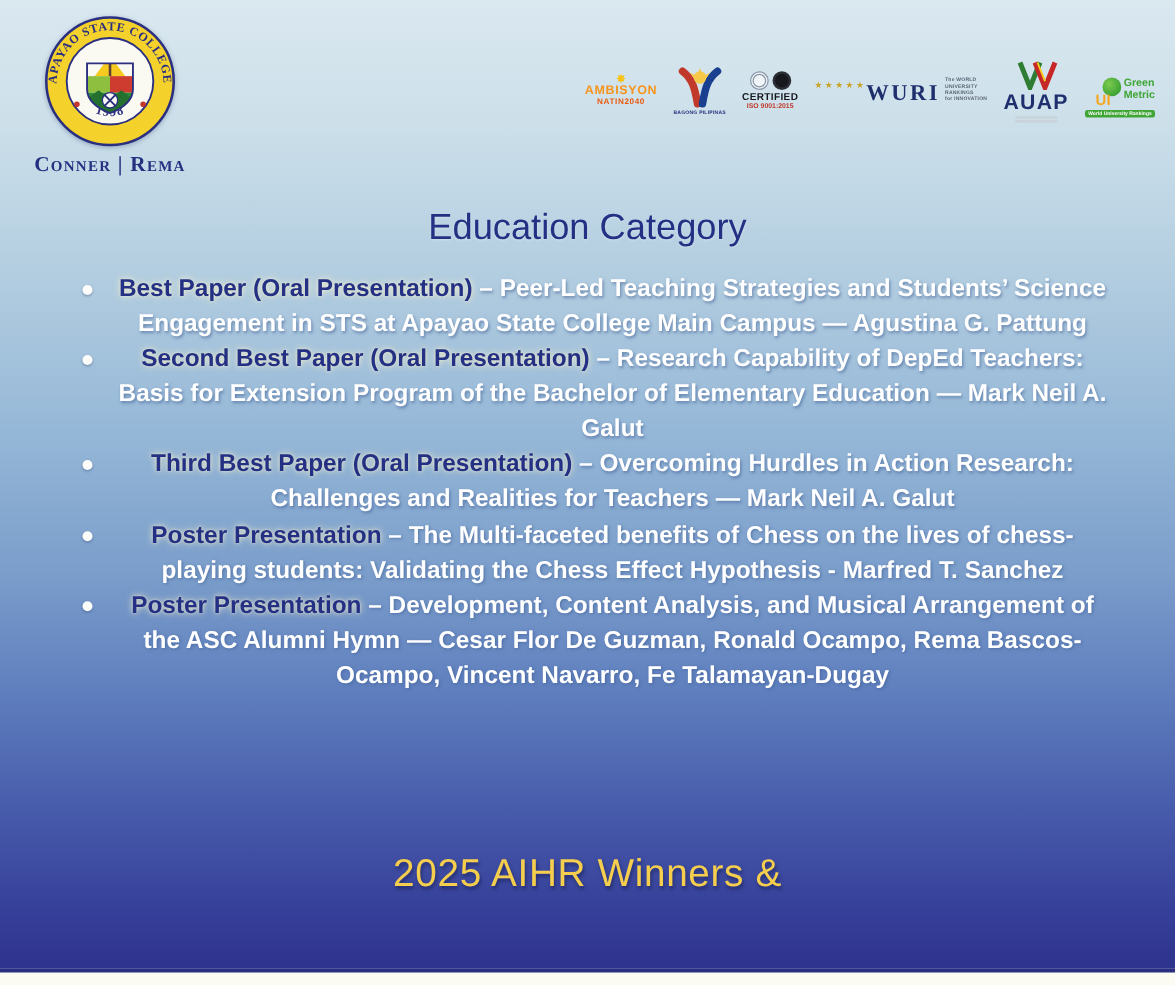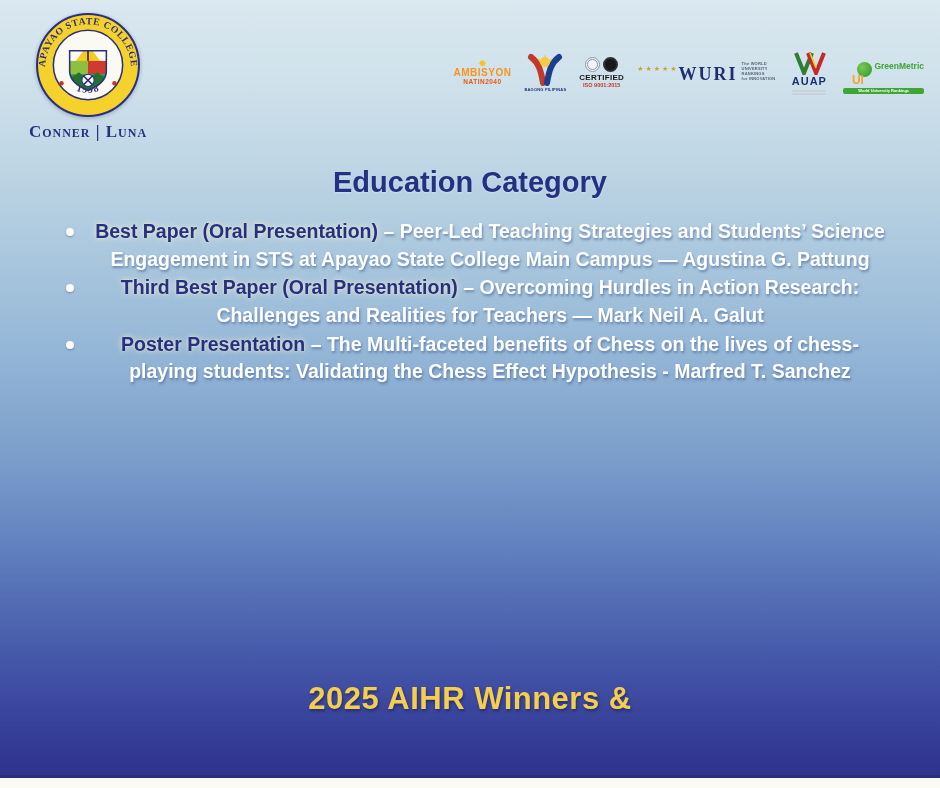--- a/index.html
+++ b/index.html
@@ -34,62 +34,62 @@
   .iso-c1{width:15px;height:15px;border-radius:50%;border:3px double #8a97a8;background:#f2f5f8;}
   .iso-c2{width:15px;height:15px;border-radius:50%;background:#16181d;border:2px solid #2c2f36;}
   .iso-line1{font-size:8px;font-weight:bold;color:#15181d;margin-top:2px;letter-spacing:.3px;}
   .iso-line2{font-size:5.5px;font-weight:bold;color:#c0392b;}
   .wuri{flex-direction:row;align-items:flex-end;gap:4px;}
   .wuri-main{display:flex;flex-direction:row;align-items:flex-start;}
   .wuri-stars{color:#c9a227;font-size:7px;letter-spacing:2px;}
   .wuri-name{font-family:"Liberation Serif",serif;color:#1f2f6e;font-size:18px;letter-spacing:2px;font-weight:bold;}
   .wuri-tag{display:flex;flex-direction:column;gap:1px;padding-bottom:3px;}
   .wuri-tag span{font-size:4px;color:#5a6475;font-weight:bold;letter-spacing:.2px;}
-  .auap-name{color:#1f2f6e;font-weight:bold;font-size:11px;letter-spacing:1px;margin-top:1px;}
+  .auap-name{color:#1f2f6e;font-weight:bold;font-size:17px;letter-spacing:1px;margin-top:1px;}
   .auap-bars{display:flex;flex-direction:column;gap:1px;margin-top:2px;}
   .auap-bars i{display:block;width:34px;height:2px;background:#c9d2da;border-radius:1px;}
   .gm{flex-direction:row;align-items:flex-start;gap:2px;position:relative;padding-top:2px;}
   .gm-left{position:relative;display:flex;flex-direction:column;align-items:center;}
   .gm-globe{width:15px;height:15px;border-radius:50%;background:radial-gradient(circle at 35% 35%, #7cc94e, #3fa535 70%);margin-bottom:-3px;margin-left:14px;}
   .gm-ui{color:#f5a623;font-weight:bold;font-size:12px;line-height:1;}
-  .gm-words{display:flex;flex-direction:row;margin-top:0;}
+  .gm-words{display:flex;flex-direction:column;margin-top:0;}
   .gm-words span{color:#3fa535;font-size:8.5px;font-weight:bold;line-height:1.05;}
   .gm-bar{position:absolute;left:0;right:0;bottom:-8px;background:#3fa535;border-radius:2px;
     color:#fff;font-size:4px;font-weight:bold;text-align:center;padding:1px 2px;white-space:nowrap;}
   
   .title{
     position:absolute;top:66px;left:0;width:100%;text-align:center;
     font-family:"DejaVu Serif",serif;font-weight:bold;font-size:63px;letter-spacing:1px;
     color:#f8d75c;
     text-shadow:2px 3px 5px rgba(105,125,160,.85), 0 0 14px rgba(255,255,255,.35);
   }
   .subtitle{
     position:absolute;top:166px;left:0;width:100%;text-align:center;
-    font-weight:bold;font-size:29px;color:#243084;
+    font-weight:normal;font-size:29px;color:#243084;
     text-shadow:0 1px 2px rgba(255,255,255,.35);
   }
   
   .awards{
     position:absolute;top:218px;left:90px;width:800px;
     list-style:none;margin:0;padding:0;
   }
   .award{
     position:relative;text-align:center;font-size:19.5px;font-weight:bold;
     line-height:1.42;margin-bottom:1px;
   }
   .bullet-dot{
     position:absolute;left:-24px;top:10px;width:8px;height:8px;border-radius:50%;
     background:#fdfdfb;box-shadow:0 1px 2px rgba(40,60,110,.4);
   }
   .cat{color:#243084;text-shadow:0 0 6px rgba(252,244,205,.9),0 0 2px rgba(252,244,205,.6);text-align:center;}
   .desc{color:#ffffff;text-shadow:1px 1.5px 2.5px rgba(60,90,145,.6);}
   
   .footer1{
     position:absolute;top:681px;left:0;width:100%;text-align:center;
-    font-weight:bold;font-size:31px;color:#f5ce4e;letter-spacing:.5px;
+    font-weight:normal;font-size:31px;color:#f5ce4e;letter-spacing:.5px;
     text-shadow:1px 2px 3px rgba(25,30,85,.65);
   }
   .footer2{
     position:absolute;top:714px;left:0;width:100%;text-align:center;
     font-weight:bold;font-size:23px;color:#f5ce4e;letter-spacing:.3px;
     text-shadow:1px 2px 3px rgba(25,30,85,.65);
   }
 </style>
 </head>
 <body>
@@ -121,21 +121,21 @@
         <rect x="51" y="35" width="2" height="13" fill="#5d4037"></rect>
         <rect x="34" y="48" width="18" height="13" fill="#8fbf3f"></rect>
         <rect x="52" y="48" width="18" height="13" fill="#ce3b2f"></rect>
         <rect x="34" y="61" width="36" height="18" fill="#2f8c3c"></rect>
         <path d="M34,66 L43,59 L52,66 L61,59 L70,66 L70,79 L34,79 Z" fill="#24702e"></path>
         <circle cx="52" cy="67" r="6" fill="#fbfaf2" stroke="#2b2f80" stroke-width="1"></circle>
         <path d="M47.5,62.5 L56.5,71.5 M56.5,62.5 L47.5,71.5" stroke="#2b2f80" stroke-width="1.5"></path>
       </g>
       <path d="M34,38 L70,38 L70,58 Q70,70 52,77 Q34,70 34,58 Z" fill="none" stroke="#2b2f80" stroke-width="1.5"></path>
     </svg>
-    <div class="campuses">Conner | Luna</div>
+    <div class="campuses">Conner | Rema</div>
   </div>
 
   <div class="logo-row">
     <div class="logo">
       <span class="amb-sun">✸</span>
       <span class="amb-line1">AMBISYON</span>
       <span class="amb-line2">NATIN2040</span>
     </div>
     <div class="logo">
       <svg width="40" height="34" viewBox="0 0 40 34">
@@ -196,26 +196,36 @@
   <div class="subtitle">Education Category</div>
 
   <ul class="awards">
     <li class="award">
       <span class="bullet-dot"></span>
       <span class="cat">Best Paper (Oral Presentation)</span>
       <span class="desc">– Peer-Led Teaching Strategies and Students’ Science Engagement in STS at Apayao State College Main Campus — Agustina G. Pattung</span>
     </li>
     <li class="award">
       <span class="bullet-dot"></span>
+      <span class="cat">Second Best Paper (Oral Presentation)</span>
+      <span class="desc">– Research Capability of DepEd Teachers: Basis for Extension Program of the Bachelor of Elementary Education — Mark Neil A. Galut</span>
+    </li>
+    <li class="award">
+      <span class="bullet-dot"></span>
       <span class="cat">Third Best Paper (Oral Presentation)</span>
       <span class="desc">– Overcoming Hurdles in Action Research: Challenges and Realities for Teachers — Mark Neil A. Galut</span>
     </li>
     <li class="award">
       <span class="bullet-dot"></span>
       <span class="cat">Poster Presentation</span>
       <span class="desc">– The Multi-faceted benefits of Chess on the lives of chess-playing students: Validating the Chess Effect Hypothesis - Marfred T. Sanchez</span>
     </li>
+    <li class="award">
+      <span class="bullet-dot"></span>
+      <span class="cat">Poster Presentation</span>
+      <span class="desc">– Development, Content Analysis, and Musical Arrangement of the ASC Alumni Hymn — Cesar Flor De Guzman, Ronald Ocampo, Rema Bascos-Ocampo, Vincent Navarro, Fe Talamayan-Dugay</span>
+    </li>
   </ul>
 
   <div class="footer1">2025 AIHR Winners &amp;</div>
 
   <div class="bottom-strip"></div>
 </div>
 
 </body></html>

